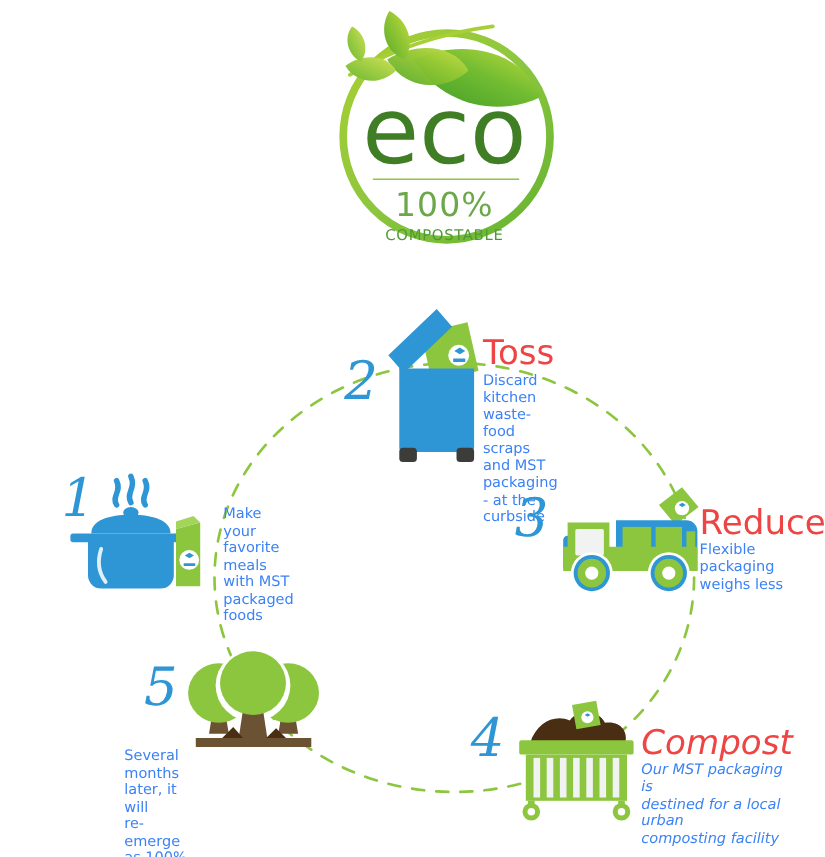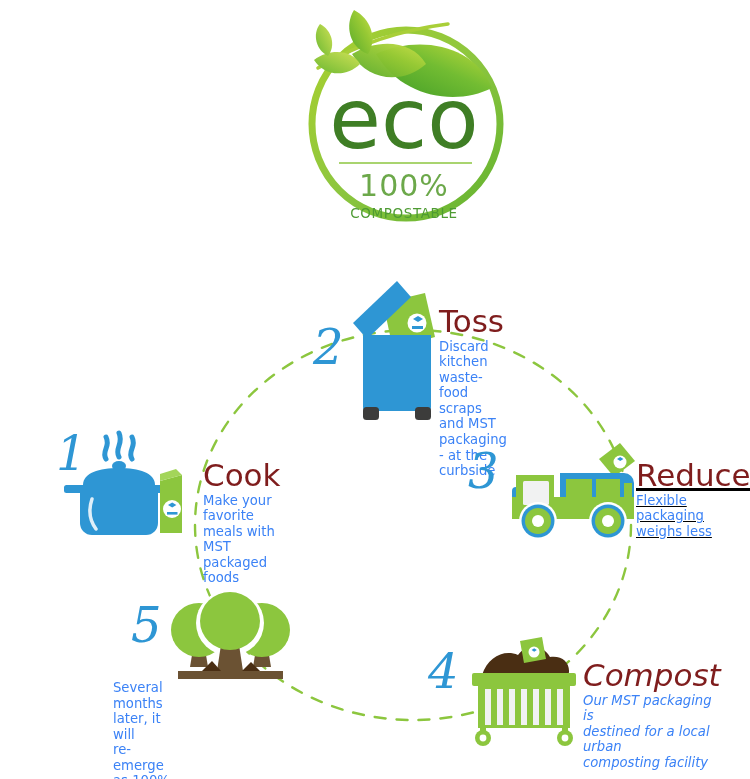--- a/index.html
+++ b/index.html
@@ -48,21 +48,21 @@
     position: absolute;
     color: #2E96D4;
     font-family: "DejaVu Serif", serif;
     font-style: italic;
     font-weight: 400;
     font-size: 48px;
     line-height: 1;
     letter-spacing: -1px;
   }
   .step-title {
-    color: #7f1d1d;
+    color: #ef4444;
     font-family: "DejaVu Sans", sans-serif;
     font-size: 31px;
     line-height: 1.05;
     font-weight: 400;
     white-space: nowrap;
   }
   .step-desc {
     color: #3b82f6;
     font-family: "DejaVu Sans", sans-serif;
     font-size: 13.2px;
@@ -201,21 +201,21 @@
           <circle cx="40" cy="86" r="16.5" fill="#2E96D4"></circle>
           <circle cx="40" cy="86" r="13" fill="#8CC63E"></circle>
           <circle cx="40" cy="86" r="6" fill="#ffffff"></circle>
           <circle cx="110" cy="86" r="19" fill="#ffffff"></circle>
           <circle cx="110" cy="86" r="16.5" fill="#2E96D4"></circle>
           <circle cx="110" cy="86" r="13" fill="#8CC63E"></circle>
           <circle cx="110" cy="86" r="6" fill="#ffffff"></circle>
         </svg>
       </div>
 
-      <div class="step-text" style="left:168px; top:24px;text-decoration:underline;">
+      <div class="step-text" style="left:168px; top:24px;">
         <div class="step-title">Reduce</div>
         <div class="step-desc">Flexible packaging
 weighs less</div>
       </div>
     </div>
 
     <div class="step" id="step-compost">
       <div class="step-num" style="left:0px; top:12px;">4</div>
 
       <div class="step-icon" style="left:32px; top:0px;">
@@ -313,21 +313,20 @@
 
           <path d="M104 56 l22 -6 v58 h-22 Z" fill="#8CC63E"></path>
           <path d="M104 56 l22 -6 -6 -6 -16 5 Z" fill="#A3D55A"></path>
           <circle cx="116" cy="84" r="9" fill="#ffffff"></circle>
           <path d="M112 80 l4.2 -2.6 4.2 2.6 -4.2 2.6 Z" fill="#2E96D4"></path>
           <path d="M111 87 h10.5 v2.6 h-10.5 Z" fill="#2E96D4"></path>
         </svg>
       </div>
 
       <div class="step-text" style="left:155px; top:34px;">
-        <div class="step-title">Cook</div>
         <div class="step-desc">Make your favorite
 meals with MST
 packaged foods</div>
       </div>
     </div>
 
   </div>
 </div>
 
 </body></html>

